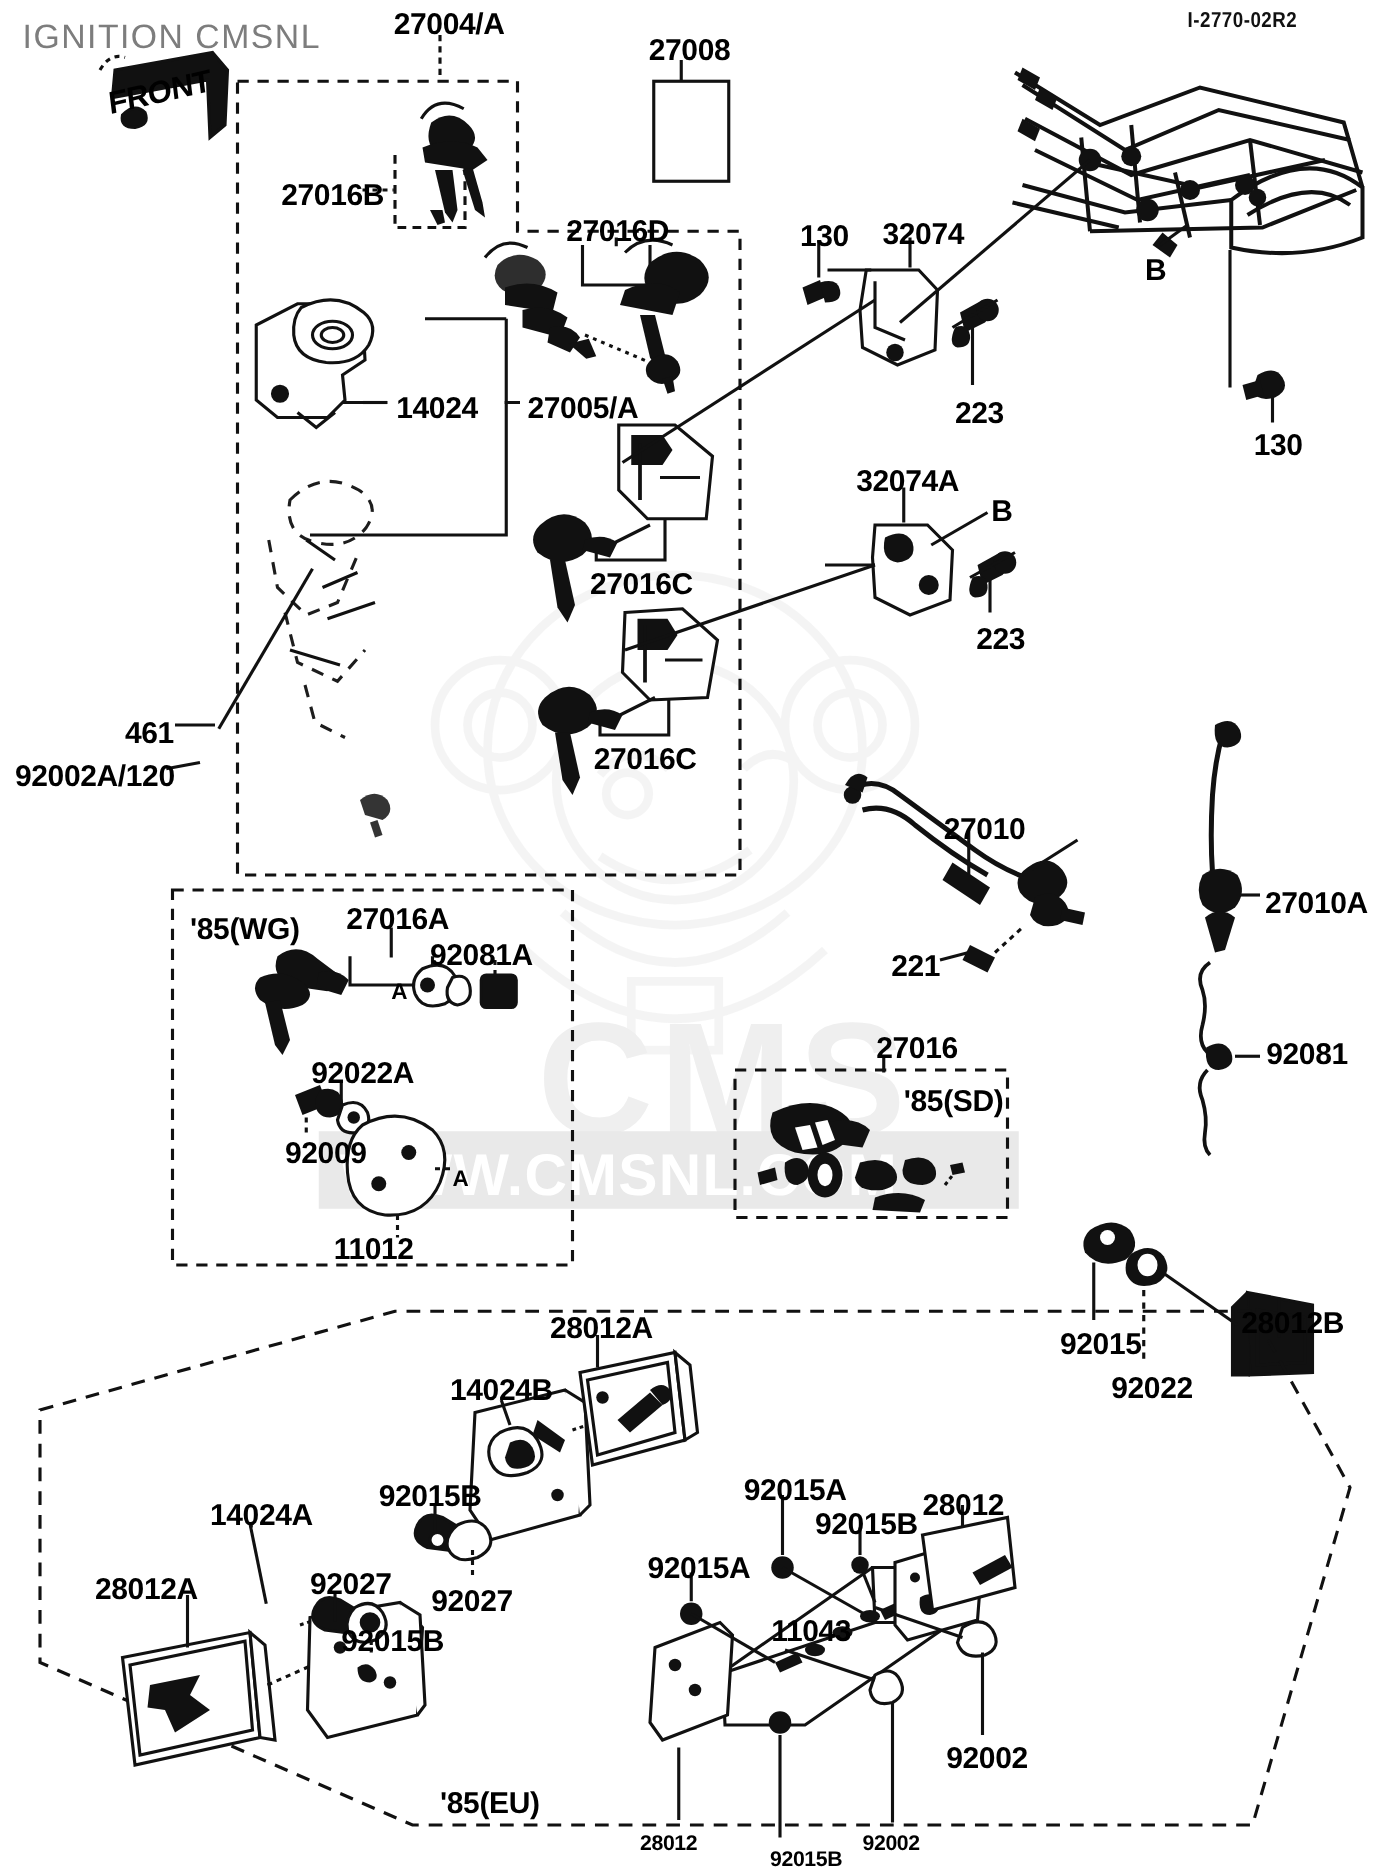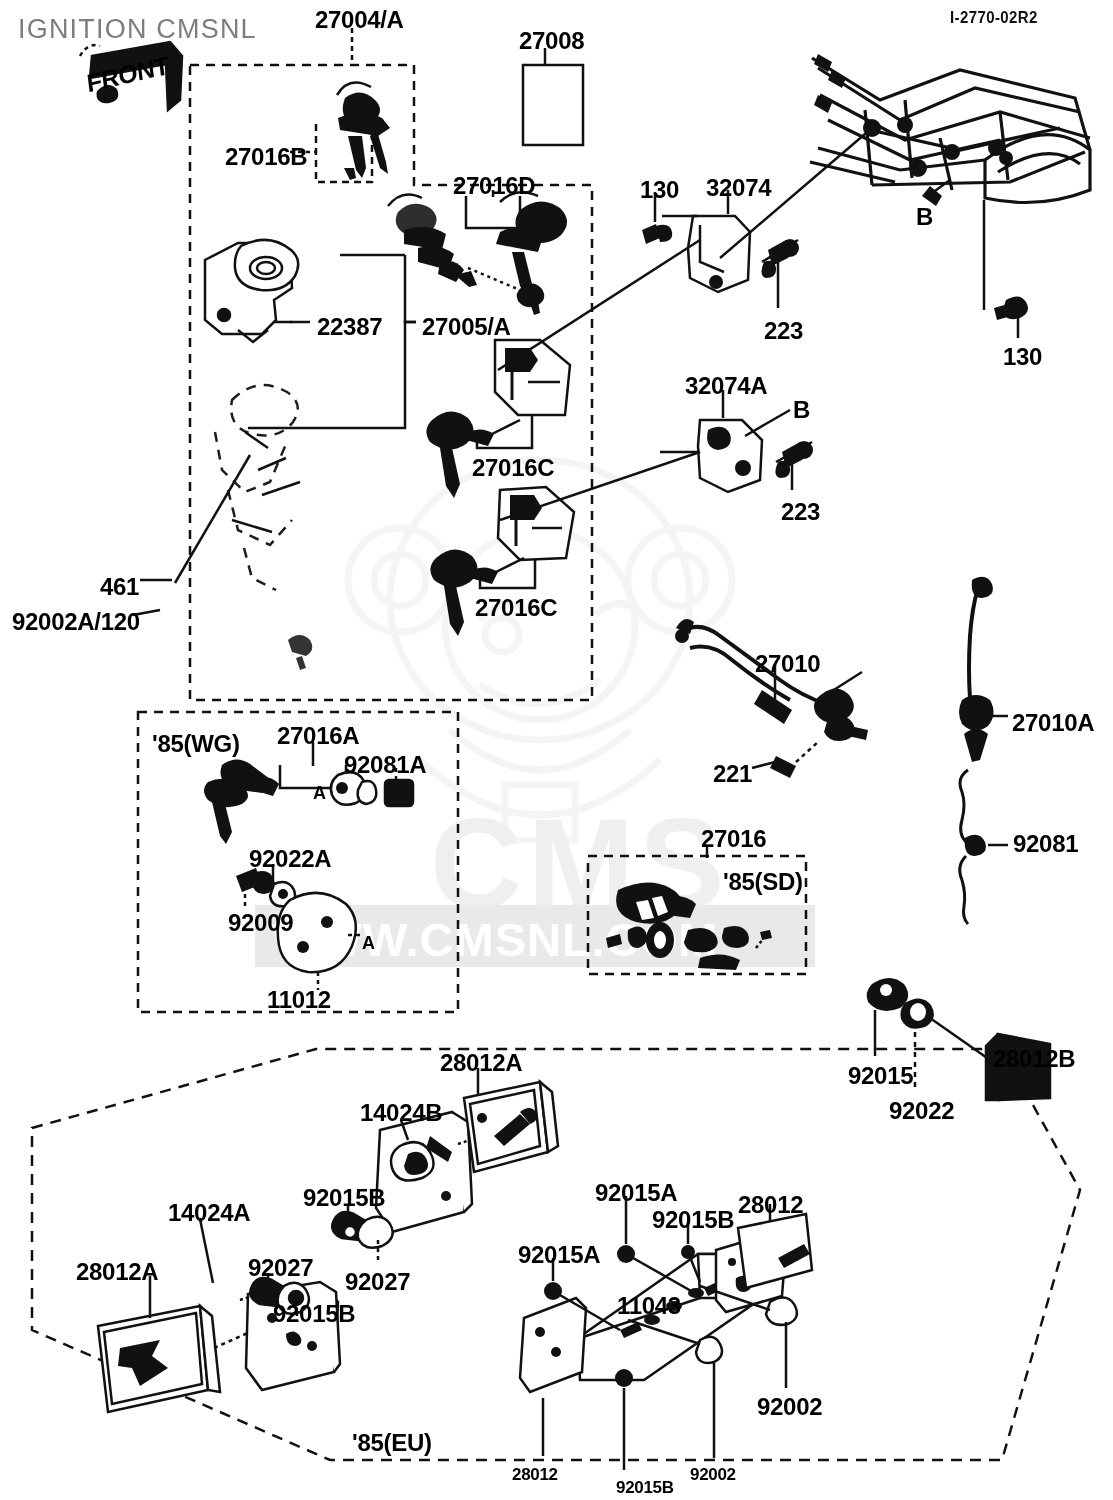--- a/index.html
+++ b/index.html
@@ -608,21 +608,21 @@
     </div>
 
     <div class="lbl" style="left:315px;  top:6px;">27004/A</div>
     <div class="lbl" style="left:519px;  top:27px;">27008</div>
     <div class="lbl" style="left:225px;  top:143px;">27016B</div>
     <div class="lbl" style="left:453px;  top:172px;">27016D</div>
     <div class="lbl" style="left:640px;  top:176px;">130</div>
     <div class="lbl" style="left:706px;  top:174px;">32074</div>
     <div class="lbl" style="left:916px;  top:203px;">B</div>
     <div class="lbl" style="left:764px;  top:317px;">223</div>
-    <div class="lbl" style="left:317px;  top:313px;">22387</div>
+    <div class="lbl" style="left:317px;  top:313px;">14024</div>
     <div class="lbl" style="left:422px;  top:313px;">27005/A</div>
     <div class="lbl" style="left:1003px; top:343px;">130</div>
     <div class="lbl" style="left:685px;  top:372px;">32074A</div>
     <div class="lbl" style="left:793px;  top:396px;">B</div>
     <div class="lbl" style="left:472px;  top:454px;">27016C</div>
     <div class="lbl" style="left:781px;  top:498px;">223</div>
     <div class="lbl" style="left:100px;  top:573px;">461</div>
     <div class="lbl" style="left:475px;  top:594px;">27016C</div>
     <div class="lbl" style="left:12px;   top:608px;">92002A/120</div>
     <div class="lbl" style="left:755px;  top:650px;">27010</div>

